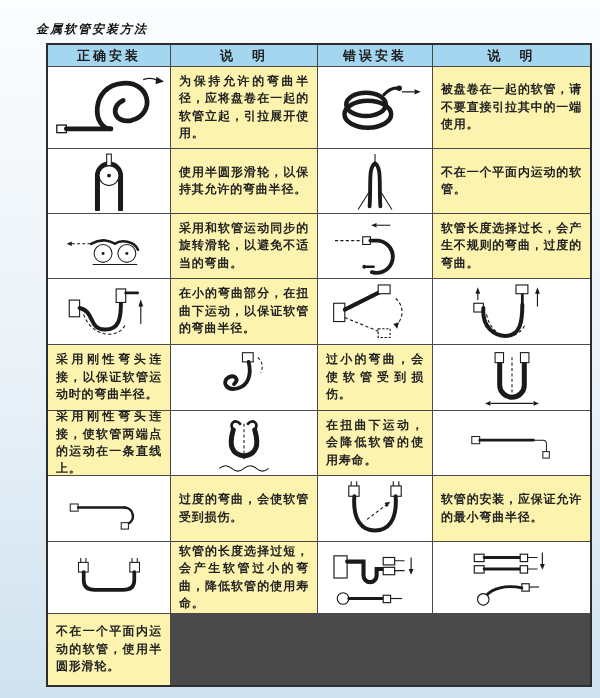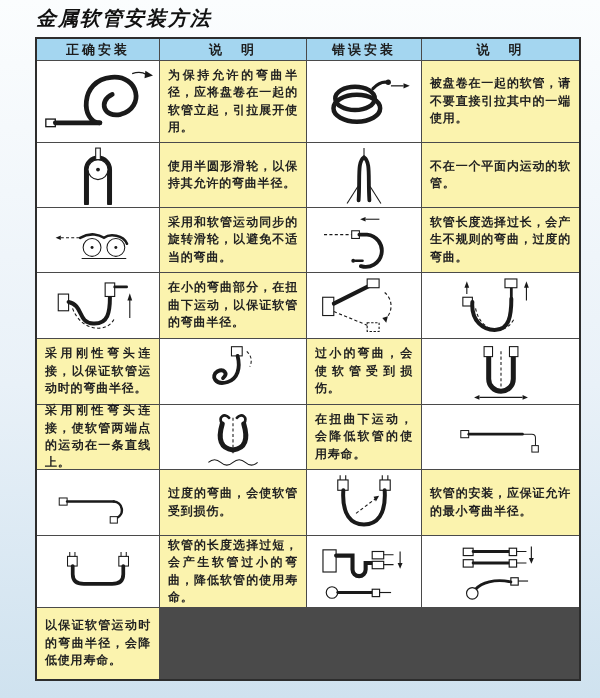--- a/index.html
+++ b/index.html
@@ -3,26 +3,26 @@
 <meta charset="utf-8">
 <style>
   html,body{margin:0;padding:0;}
   body{
     width:600px;height:698px;overflow:hidden;
     background:linear-gradient(180deg,#fbfdfe 0%,#e9f1f8 55%,#cfe2ef 100%);
     font-family:"Liberation Sans",sans-serif;
     -webkit-font-smoothing:antialiased;
   }
   .title{
-    margin:5px 0 5px 36px;
-    font-size:20px;font-weight:bold;font-style:italic;
+    margin:21px 0 5px 36px;
+    font-size:12px;font-weight:bold;font-style:italic;
     color:#111;letter-spacing:2px;
   }
   .tbl{
-    margin-left:35px;
+    margin-left:46px;
     width:542px;
     display:grid;
     grid-template-columns:122px 146px 114px 157px;
     grid-template-rows:21px 81px 64px 64px 65px 65px 64px 65px 71px 71px;
     gap:1px;
     background:#4a4a4a;          
     border:2px solid #2d2d2d;
   }
   .hcell{
     background:#a4d6f0;
@@ -264,15 +264,15 @@
       <rect class="f" x="70" y="24" width="9" height="9"></rect>
       <path class="t" d="M79 14 h12 M79 28 h12"></path>
       <path class="t" d="M97 8 v16"></path>
         <polygon class="a" points="94,22 97,29 100,22"></polygon>
       <rect class="f" x="72" y="46" width="9" height="9"></rect>
       <path class="t" d="M81 50 h12"></path>
       <path class="h4" d="M72 51 C52 47 36 52 29 60"></path>
       <circle class="f" cx="25" cy="65" r="7"></circle>
     </svg>
   </div>
-  <div class="note-cell">以保证软管运动时的弯曲半径，会降低使用寿命。</div>
+  <div class="note-cell">不在一个平面内运动的软管，使用半圆形滑轮。</div>
 
 </div>
 
 </body></html>

